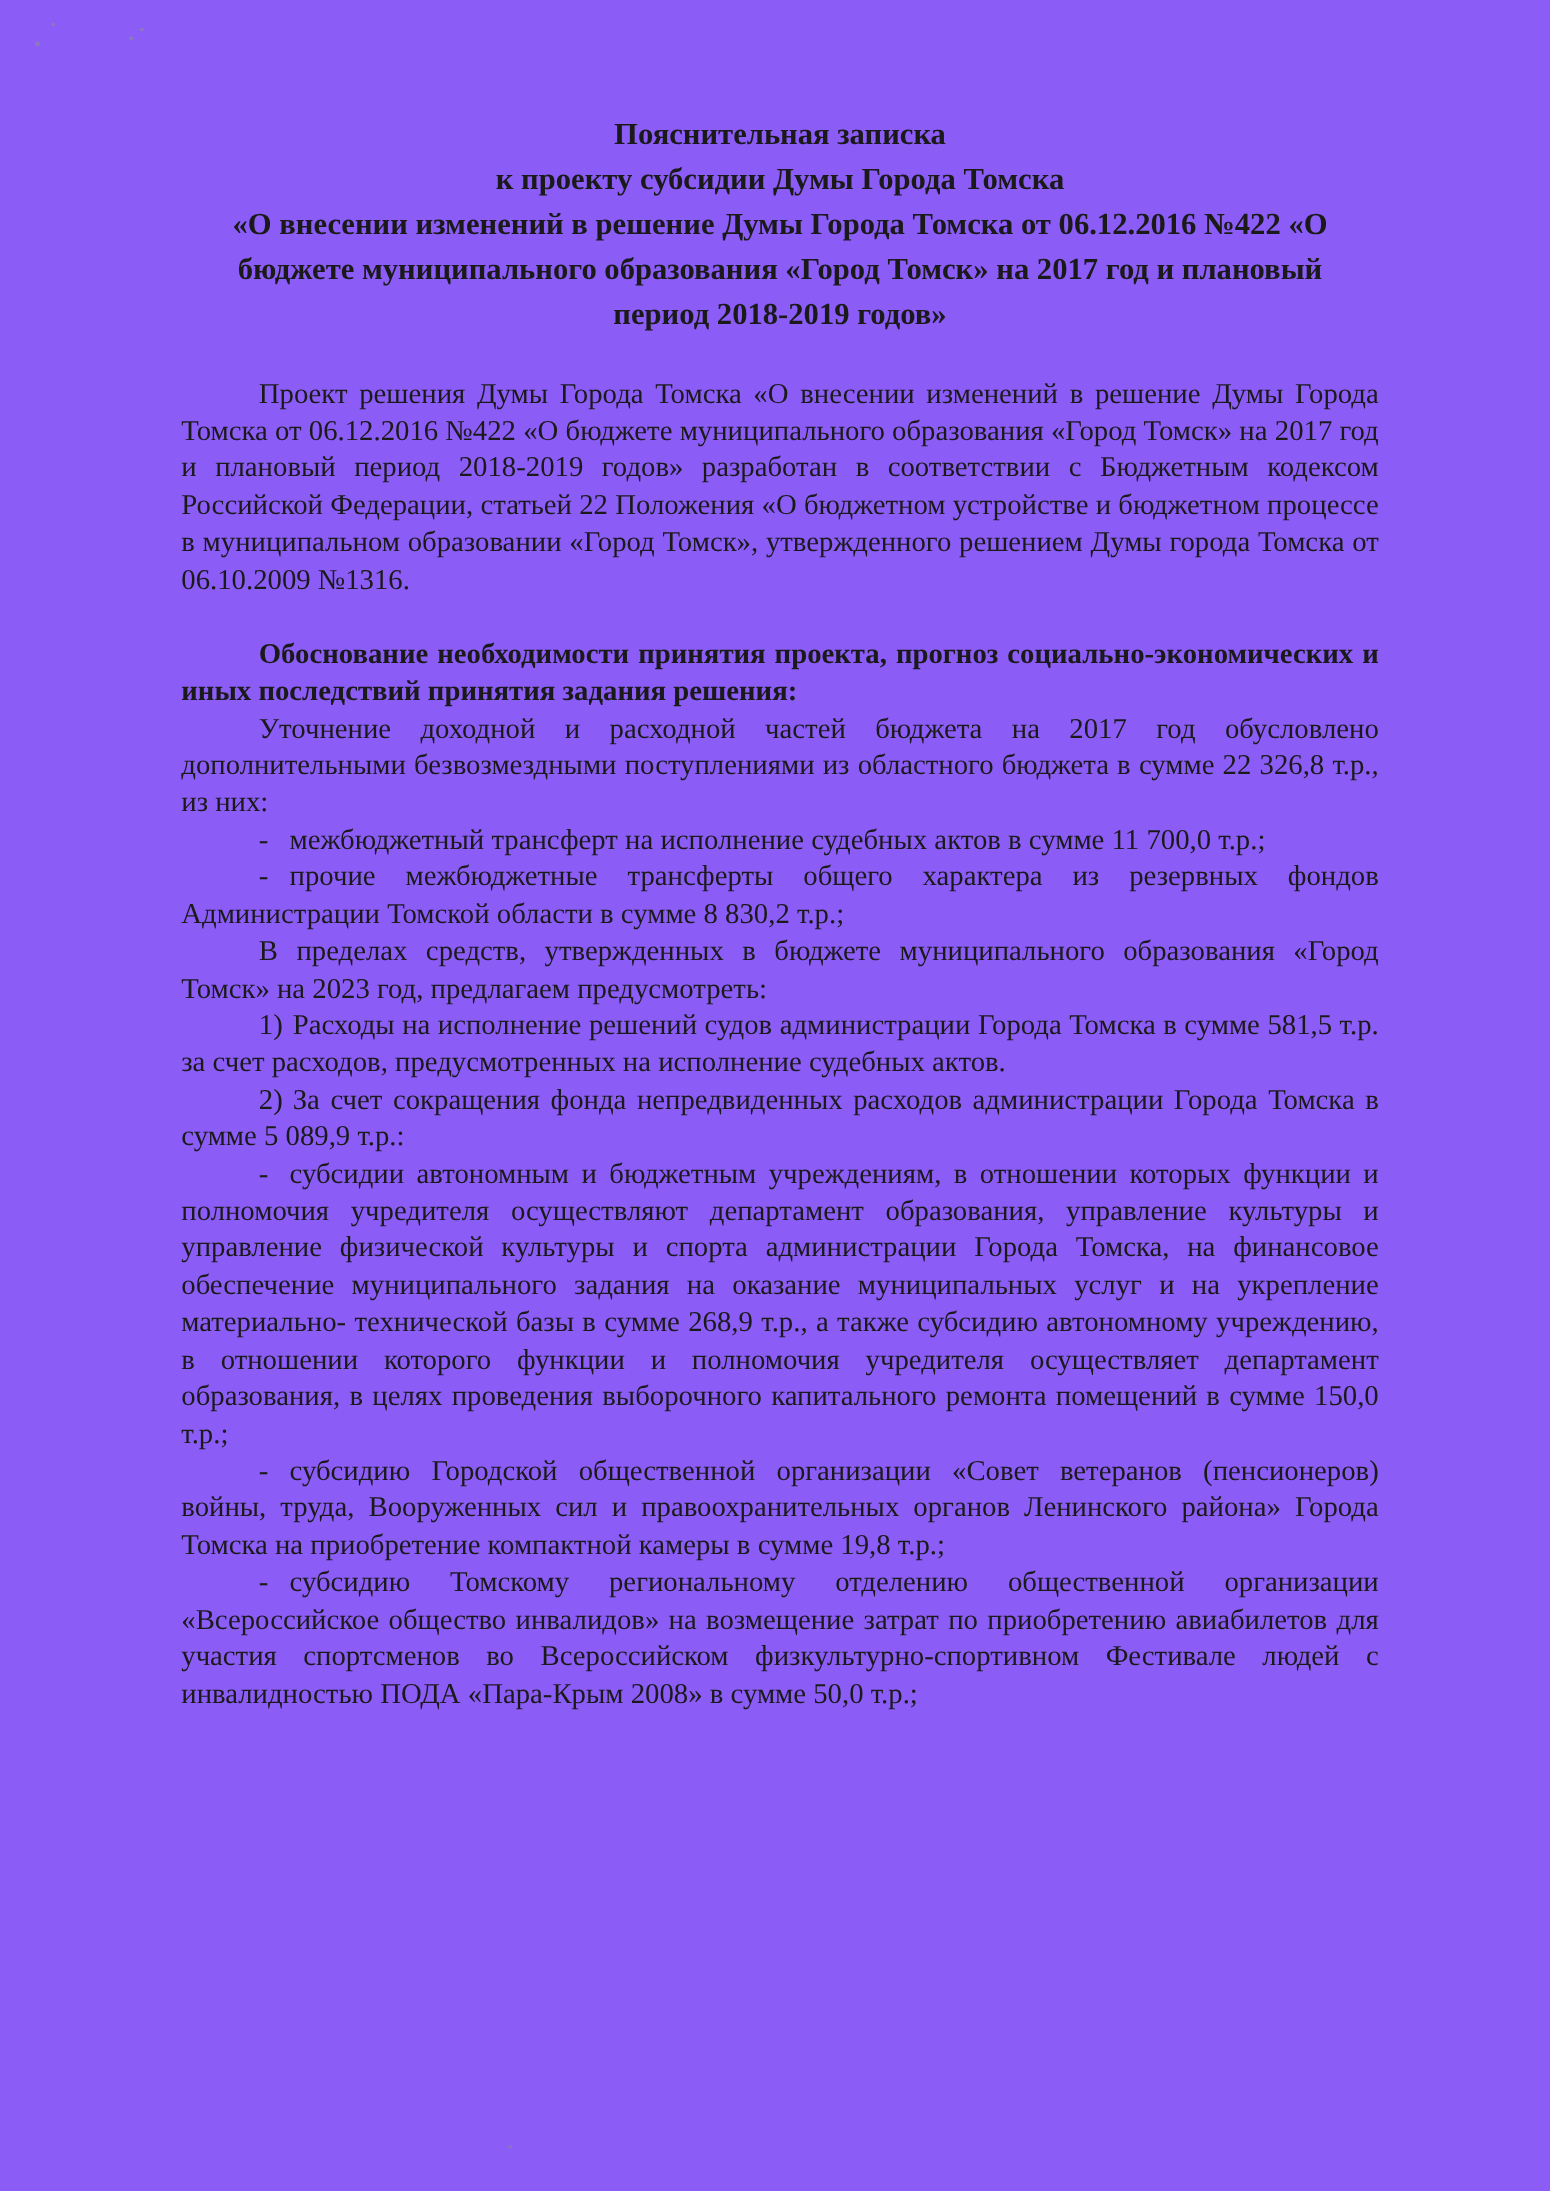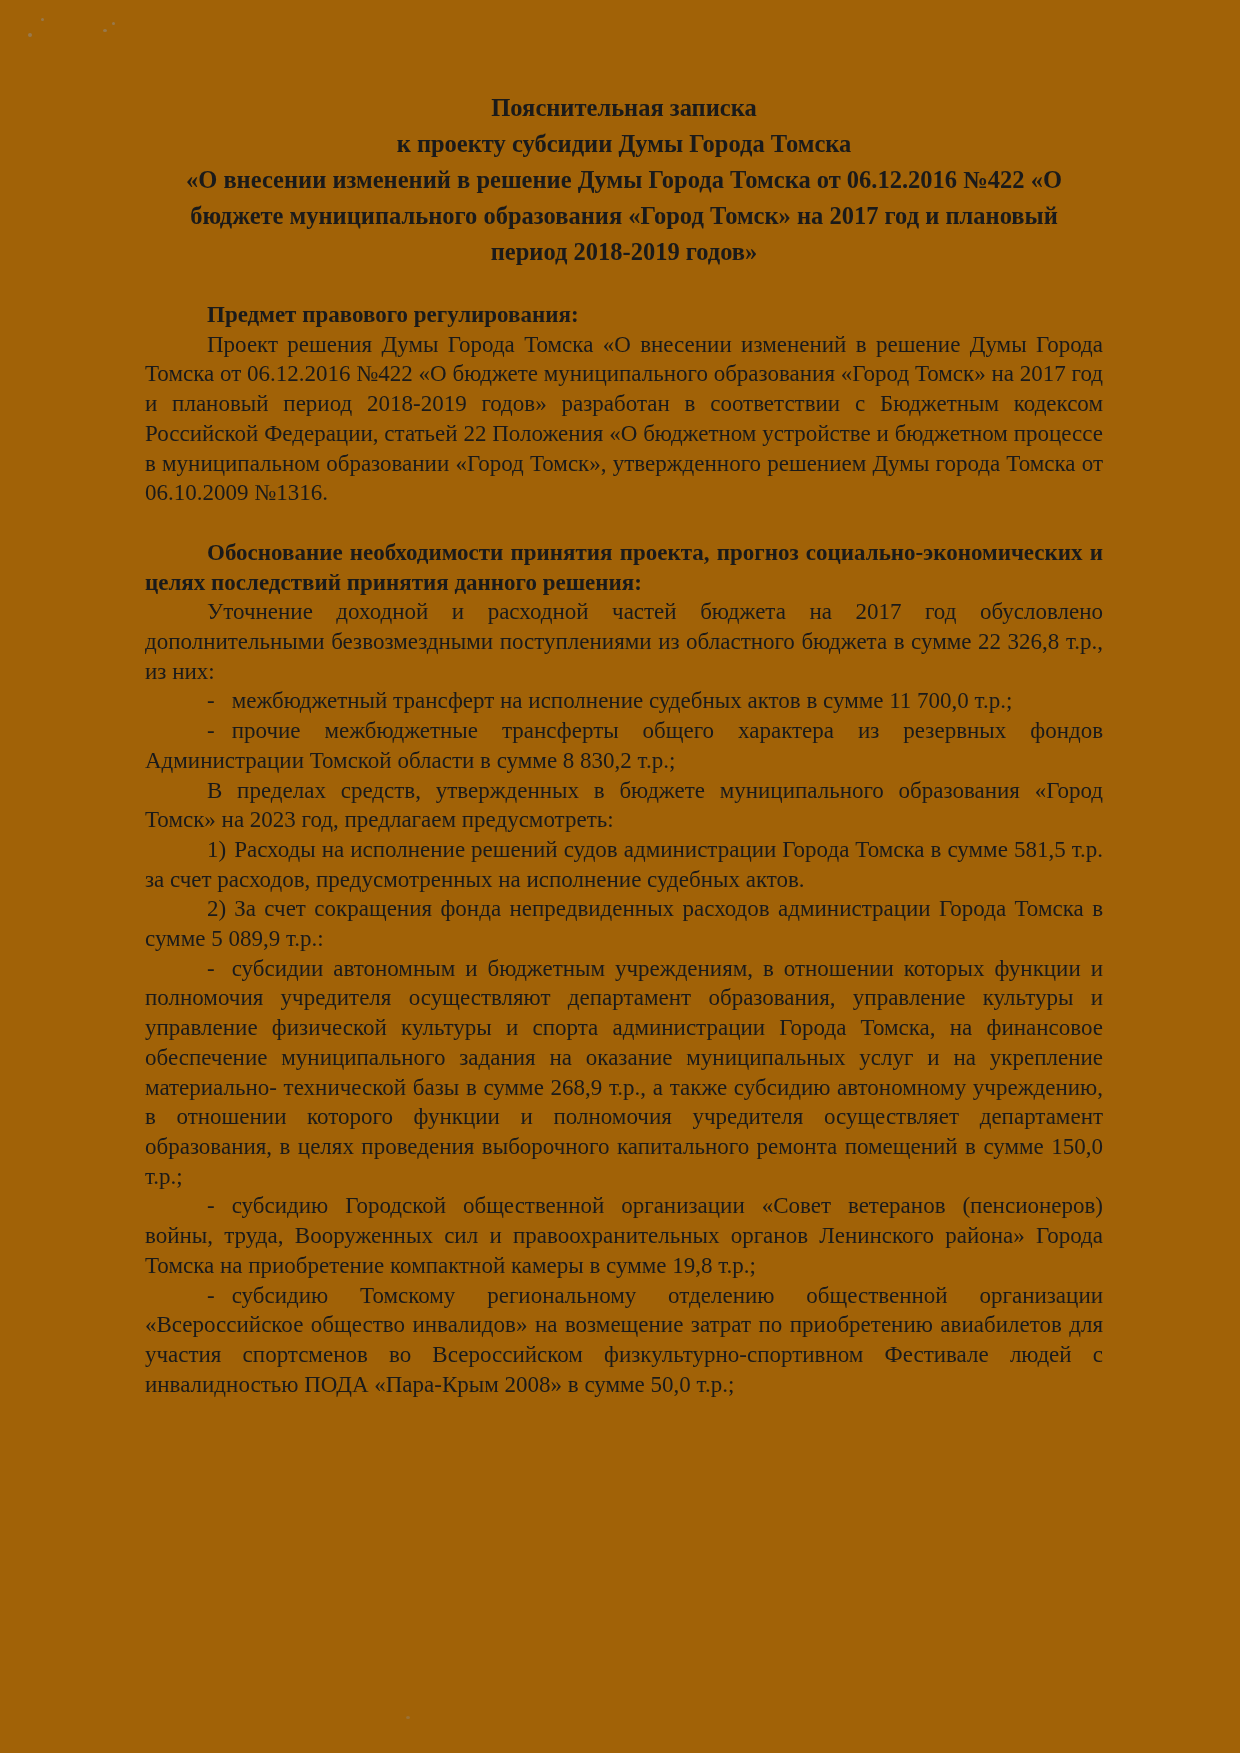--- a/index.html
+++ b/index.html
@@ -5,21 +5,21 @@
   html, body {
     margin: 0;
     padding: 0;
     background: #ffffff;
   }
   .page {
     position: relative;
     width: 1240px;
     height: 1753px;
     box-sizing: border-box;
-    background: #a16207;
+    background: #8b5cf6;
     color: #1a1a1a;
     font-family: "Liberation Serif", "DejaVu Serif", serif;
     padding: 90px 137px 0 145px;
     overflow: hidden;
   }
   .title-block {
     margin-bottom: 30px;
   }
   .title-line {
     text-align: center;
@@ -69,25 +69,24 @@
   <div class="title-block">
     <div class="title-line">Пояснительная записка</div>
     <div class="title-line">к проекту субсидии Думы Города Томска</div>
     <div class="title-line">«О внесении изменений в решение Думы Города Томска от 06.12.2016 №422 «О</div>
     <div class="title-line">бюджете муниципального образования «Город Томск» на 2017 год и плановый</div>
     <div class="title-line">период 2018-2019 годов»</div>
   </div>
 
   <div class="content">
 
-    <p class="h">Предмет правового регулирования:</p>
 
     <p>Проект решения Думы Города Томска «О внесении изменений в решение Думы Города Томска от 06.12.2016 №422 «О бюджете муниципального образования «Город Томск» на 2017 год и плановый период 2018-2019 годов» разработан в соответствии с Бюджетным кодексом Российской Федерации, статьей 22 Положения «О бюджетном устройстве и бюджетном процессе в муниципальном образовании «Город Томск», утвержденного решением Думы города Томска от 06.10.2009 №1316.</p>
 
-    <p class="h gap-before">Обоснование необходимости принятия проекта, прогноз социально-экономических и целях последствий принятия данного решения:</p>
+    <p class="h gap-before">Обоснование необходимости принятия проекта, прогноз социально-экономических и иных последствий принятия задания решения:</p>
 
     <p>Уточнение доходной и расходной частей бюджета на 2017 год обусловлено дополнительными безвозмездными поступлениями из областного бюджета в сумме 22 326,8 т.р., из них:</p>
 
     <p>
       <span class="mk">-</span><span>межбюджетный трансферт на исполнение судебных актов в сумме 11 700,0 т.р.;</span>
     </p>
 
     <p>
       <span class="mk">-</span><span>прочие межбюджетные трансферты общего характера из резервных фондов Администрации Томской области в сумме 8 830,2 т.р.;</span>
     </p>

